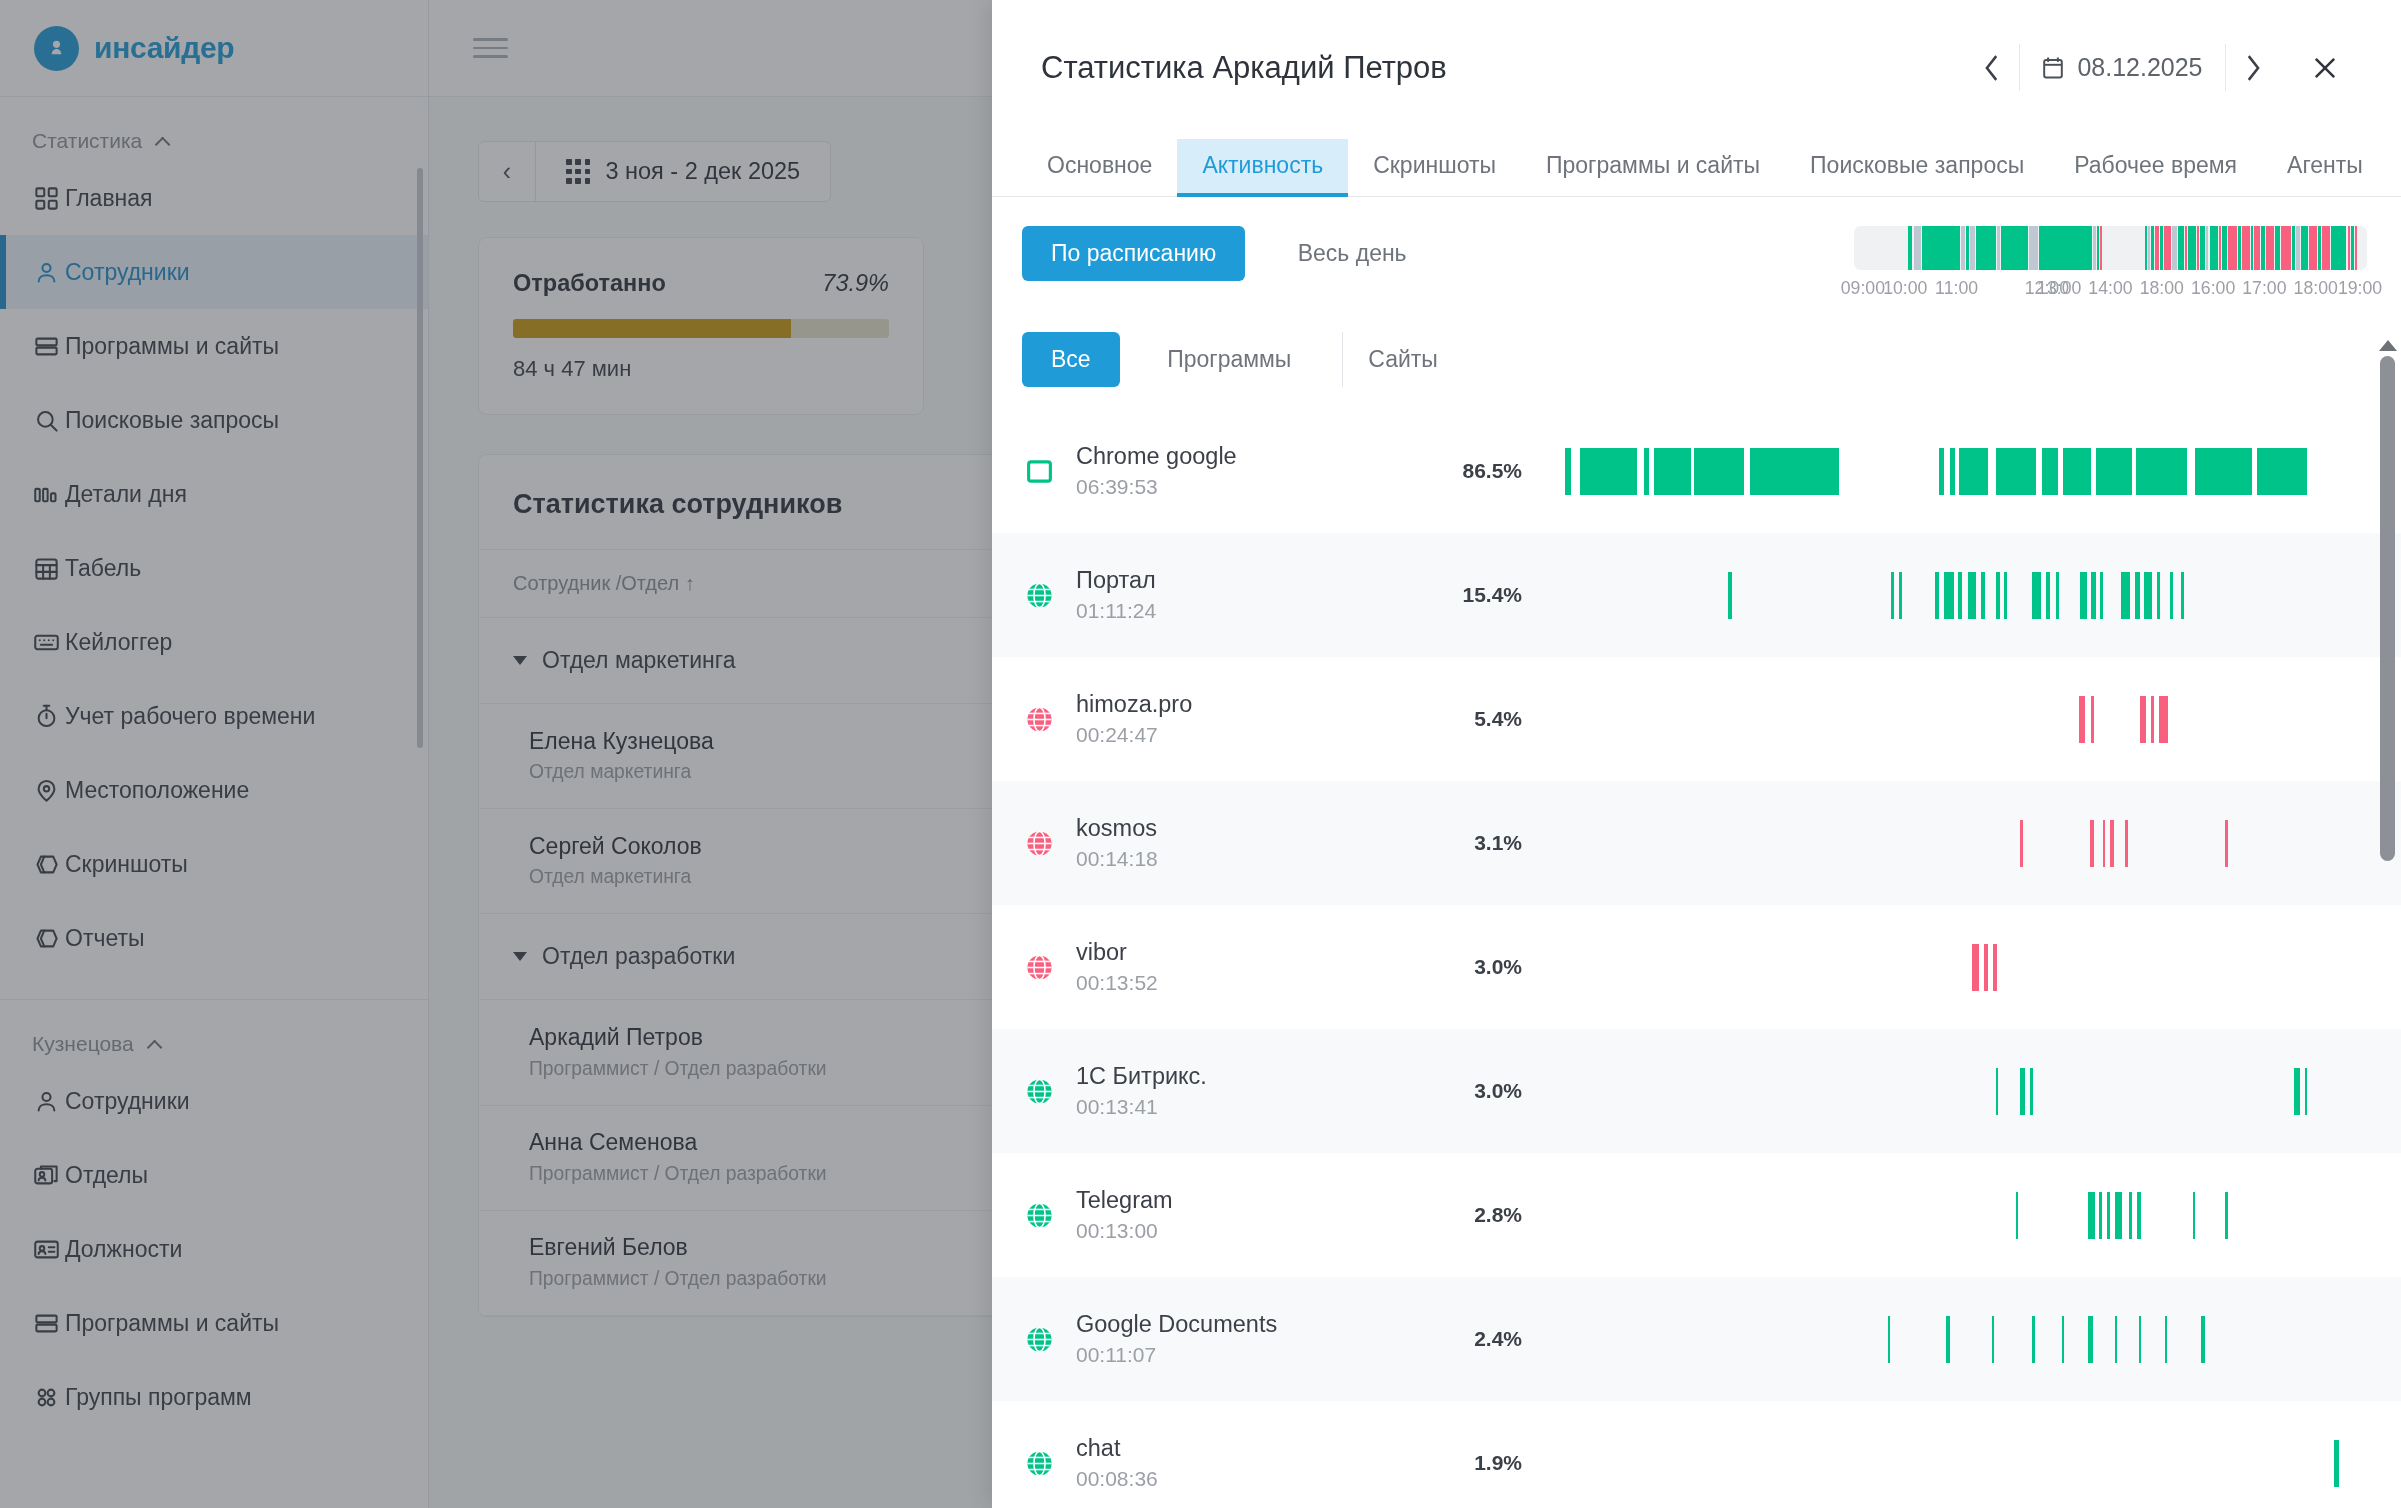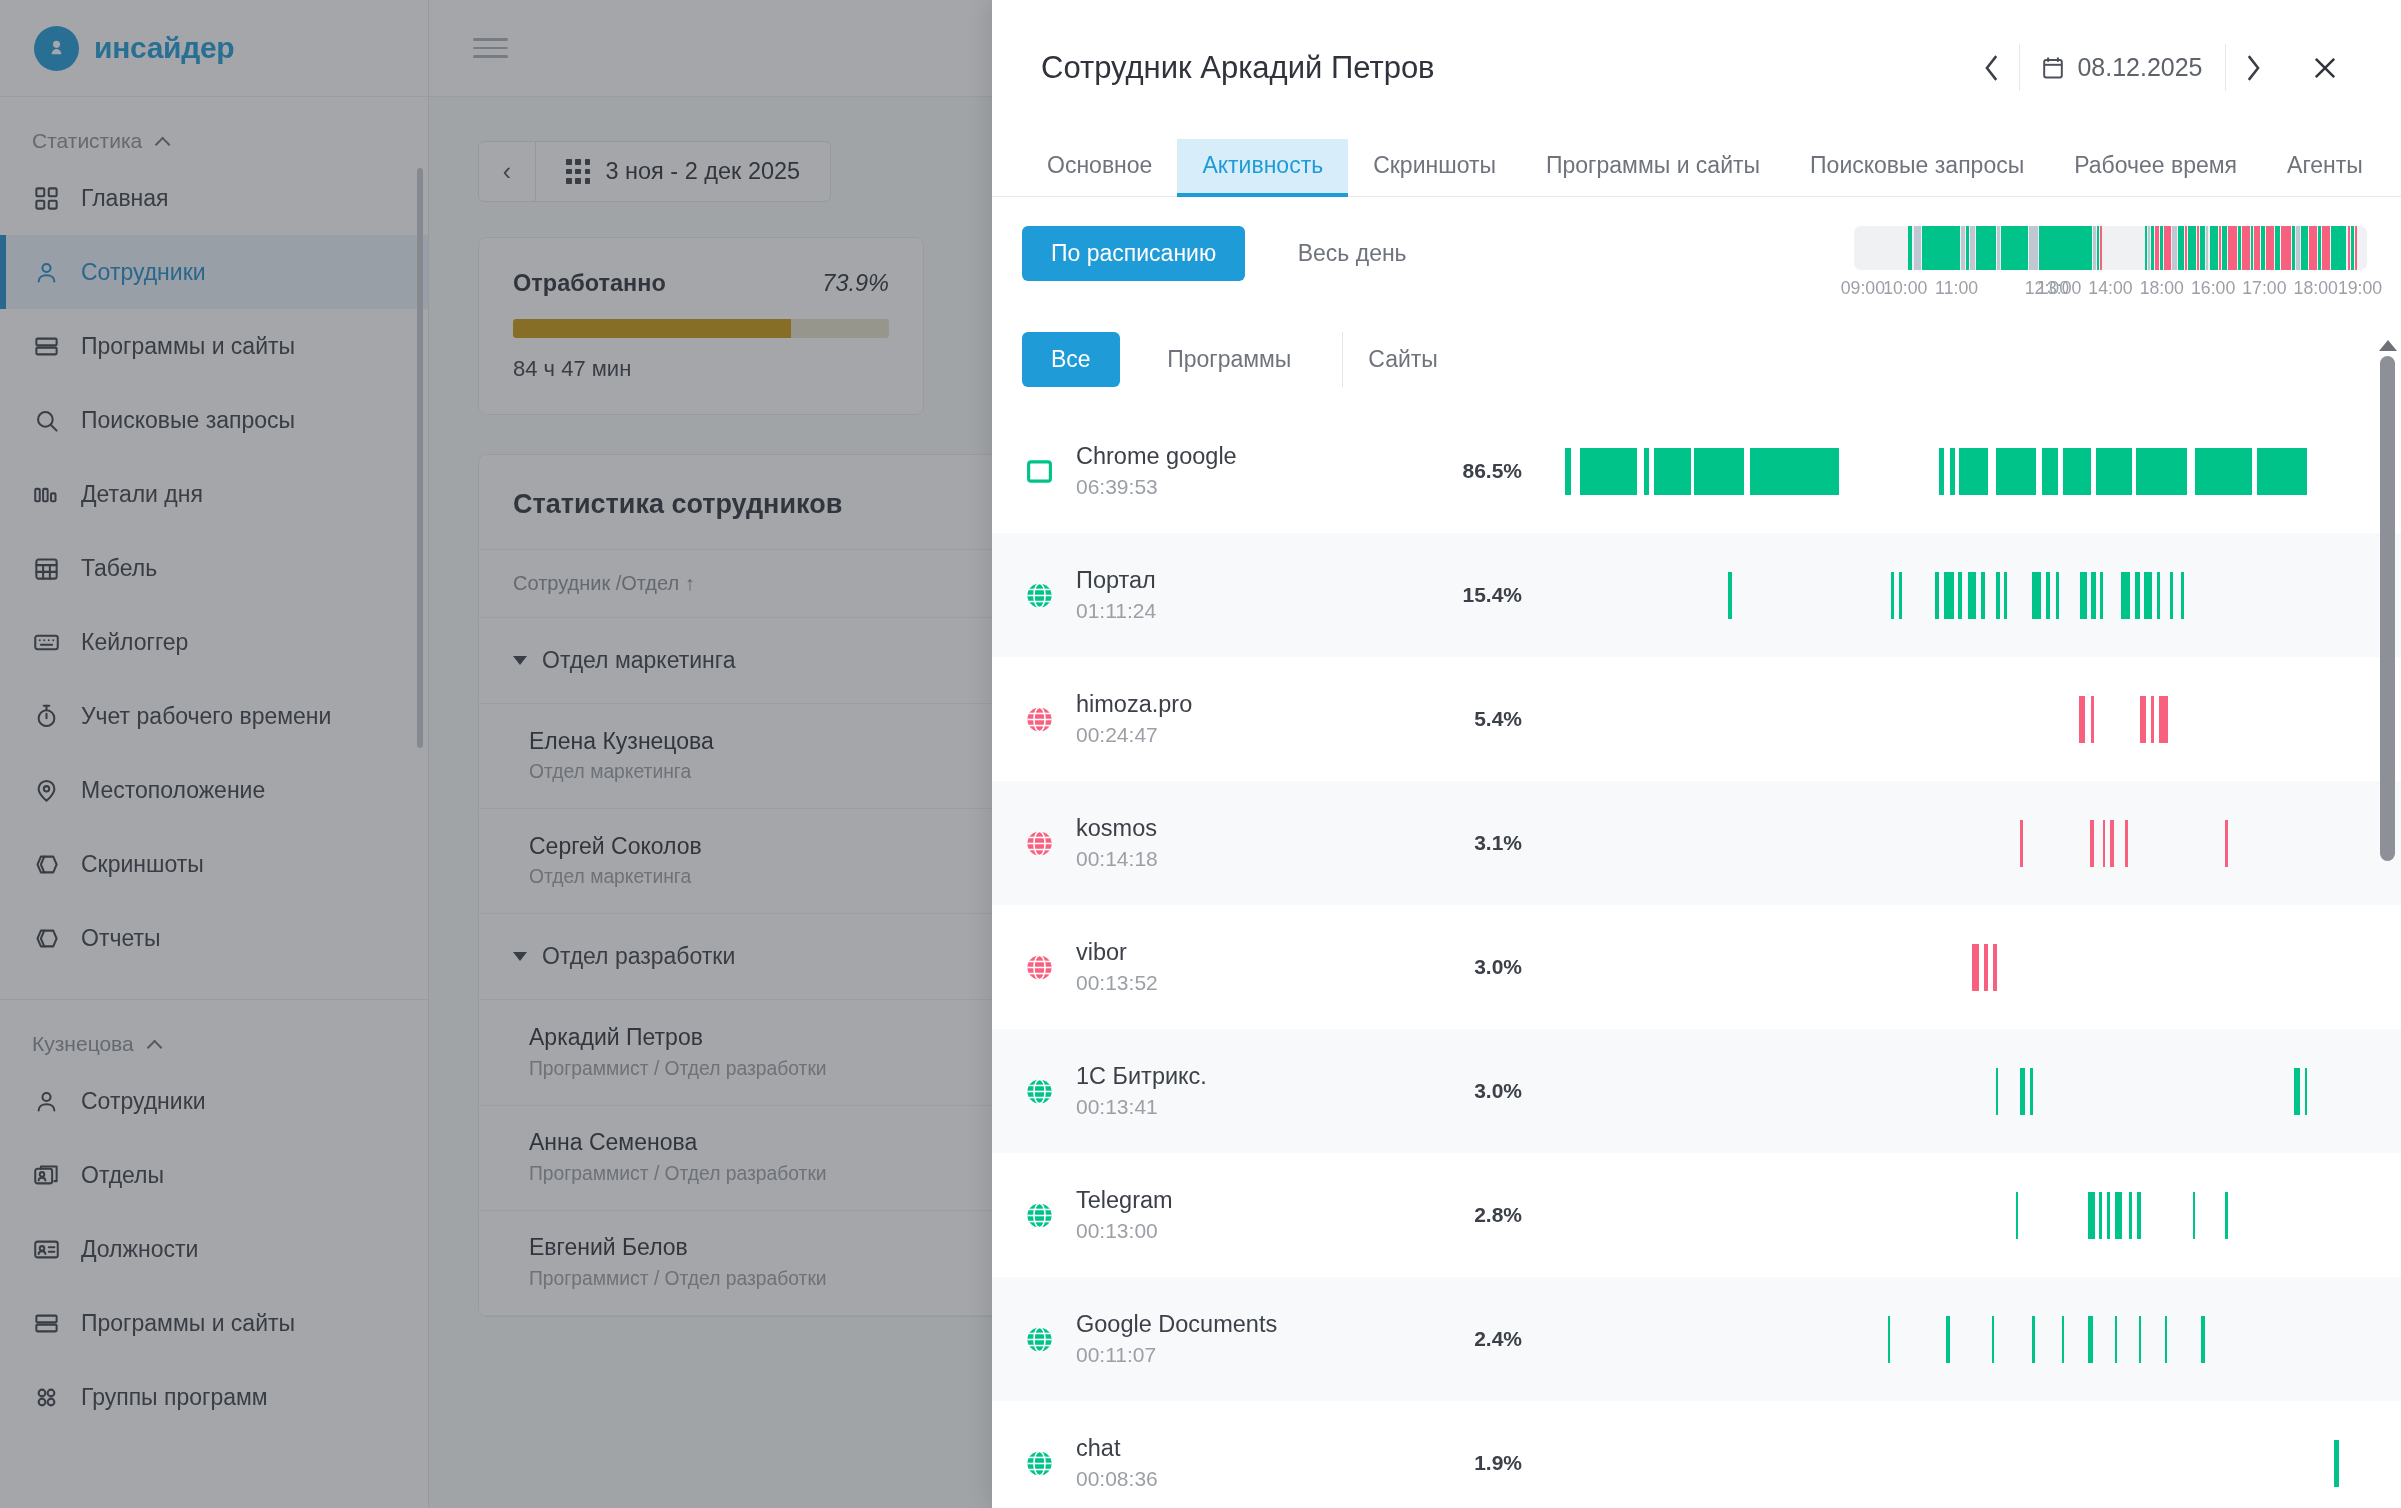--- a/index.html
+++ b/index.html
@@ -34,21 +34,21 @@
     font-size: 21px; color: #8c9198; padding: 32px 0 8.4px 32px;
     display: flex; align-items: center; gap: 13.5px;
   }
   .chev-up { width: 15px; height: 9.2px; display:inline-block; position:relative; }
   .chev-up::before {
     content:""; position:absolute; left:1.7px; top:2.5px; width:9.2px; height:9.2px;
     border-left: 2.5px solid #6d7278; border-top: 2.5px solid #6d7278;
     transform: rotate(45deg);
   }
   .nav-item {
-    height: 74px; display: flex; align-items: center; gap: 20px;
+    height: 74px; display: flex; align-items: center; gap: 4px;
     padding-left: 32px; color: #3c4149; font-size: 23px; position: relative;
   }
   .nav-item.active { background: #e9f3fa; color: #1f8ccc; }
   .nav-item.active::before {
     content:""; position:absolute; left:0; top:0; bottom:0; width:5.9px; background:#1f8ccc;
   }
   .nav-item .ico { width: 29px; height: 29px; flex: 0 0 29px; display:flex; align-items:center; justify-content:center;}
   .nav-item .ico svg { width: 27px; height: 27px; }
   .nav-item .lbl { line-height: 1.15; }
   .nav-sep { height: 0.8px; background: #e9ebee; margin: 23.5px 0 0 0; }
@@ -430,21 +430,21 @@
         </div>
       </div>
     </div>
 
     <div class="overlay"></div>
   </div>
 
   <div class="modal">
 
     <div class="modal-head">
-      <div class="modal-title">Сотрудник Аркадий  Петров</div>
+      <div class="modal-title">Статистика Аркадий  Петров</div>
       <div class="head-ctrls">
         <div class="hc-btn">
           <svg width="22" height="34" viewBox="0 0 26 40" fill="none" stroke="#3c4149" stroke-width="3">
               <polyline points="18,6 7,20 18,34"></polyline>
             </svg>
         </div>
         <div class="hc-date">
           <svg width="22" height="23.5" viewBox="0 0 22 24" fill="none" stroke="#4b5059" stroke-width="2">
             <rect x="2" y="4" width="18" height="18" rx="2"></rect>
               <line x1="6" y1="1.5" x2="6" y2="6"></line>

